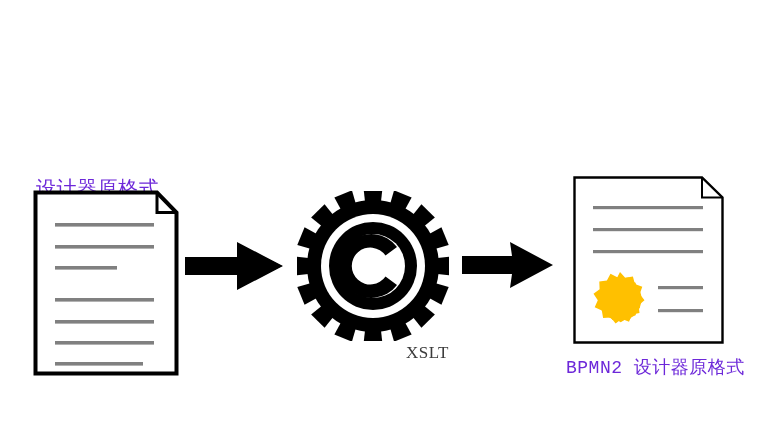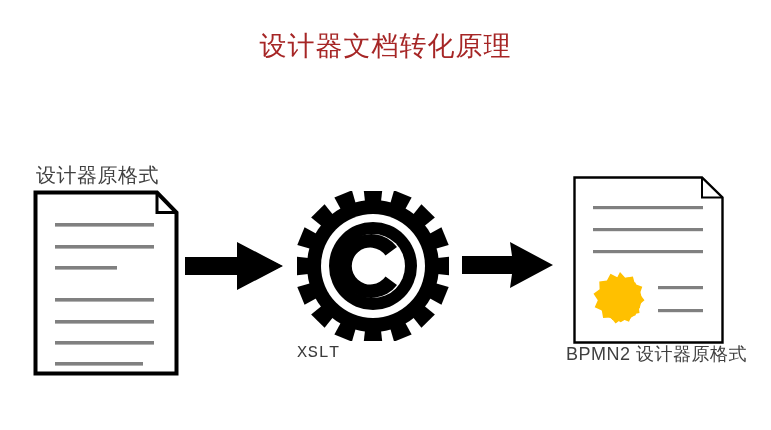--- a/index.html
+++ b/index.html
@@ -41,24 +41,25 @@
 
   
   #source-document { left: 33px; top: 190px; width: 146px; height: 186px; }
   #target-document { left: 573px; top: 176px; width: 151px; height: 168px; }
 
   .doc-svg { display: block; }
 
   
   .doc-label {
     position: absolute;
-    font-family: Liberation Sans, sans-serif;
-    color: #404040;
+    font-family: Liberation Mono, monospace;
+    color: #6d28d9;
     white-space: nowrap;
     user-select: none;
+    margin-top: 13px;
   }
   #source-document-label {
     left: 36px;
     top: 162px;
     font-size: 20px;
     letter-spacing: 0.5px;
   }
   #target-document-label {
     left: 566px;
     top: 342px;
@@ -66,38 +67,37 @@
     letter-spacing: 0.5px;
   }
 
   
   #transformer-gear { left: 297px; top: 191px; width: 152px; height: 150px; }
   #transformer-label {
     position: absolute;
     left: 297px;
     top: 343px;
     width: 152px;
-    text-align: left;
-    font-family: Liberation Mono, monospace;
+    text-align: right;
+    font-family: Liberation Serif, serif;
     font-size: 17px;
     color: #3b3b3b;
     letter-spacing: 0.5px;
     user-select: none;
   }
 
   
   #arrow-source-to-transformer { left: 185px; top: 240px; width: 98px; height: 52px; }
   #arrow-transformer-to-target { left: 462px; top: 240px; width: 92px; height: 50px; }
 </style>
 </head>
 <body>
 
 <div class="stage">
 
-  <div id="diagram-title">设计器文档转化原理</div>
 
   <div class="doc-label" id="source-document-label">设计器原格式</div>
 
   <div class="node" id="source-document">
     <svg class="doc-svg" width="146" height="186" viewBox="0 0 146 186" xmlns="http://www.w3.org/2000/svg">
 
       <path d="M2.5 2.5 L124 2.5 L143.5 22.5 L143.5 183.5 L2.5 183.5 Z" fill="#ffffff" stroke="#000000" stroke-width="4" stroke-linejoin="miter"></path>
 
       <path d="M124 2.5 L124 22.5 L143.5 22.5" fill="none" stroke="#000000" stroke-width="3"></path>
 

